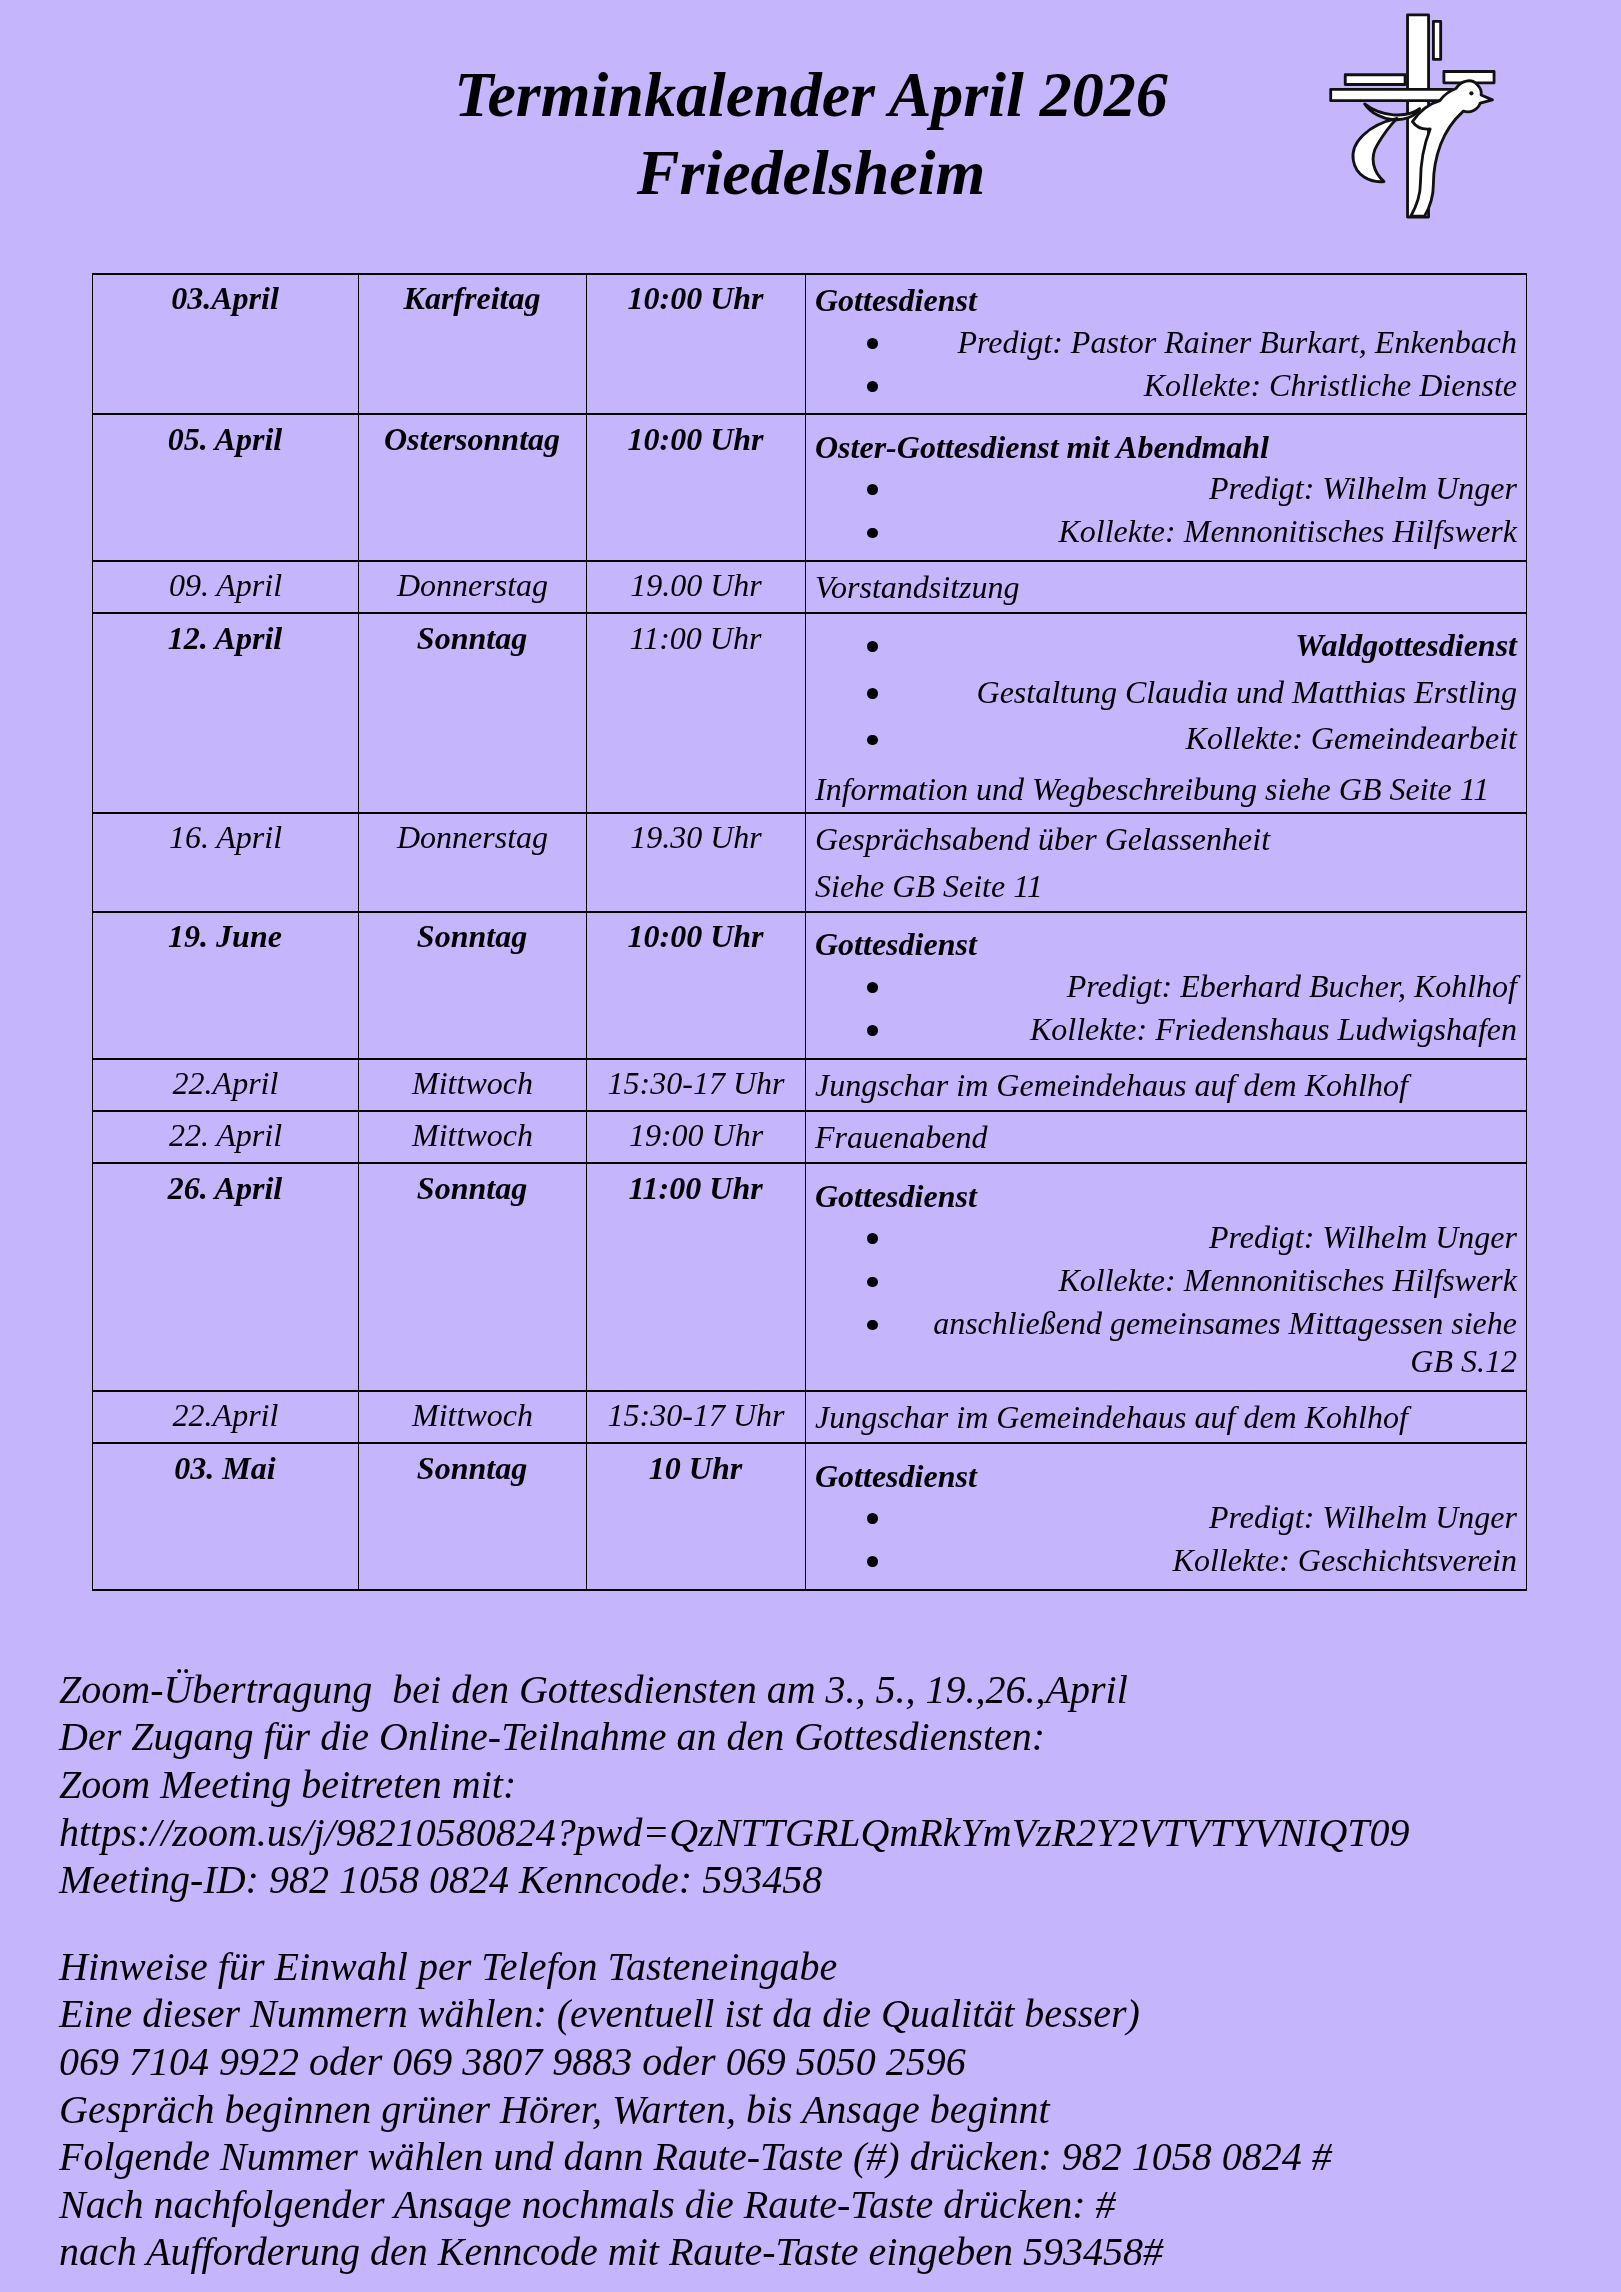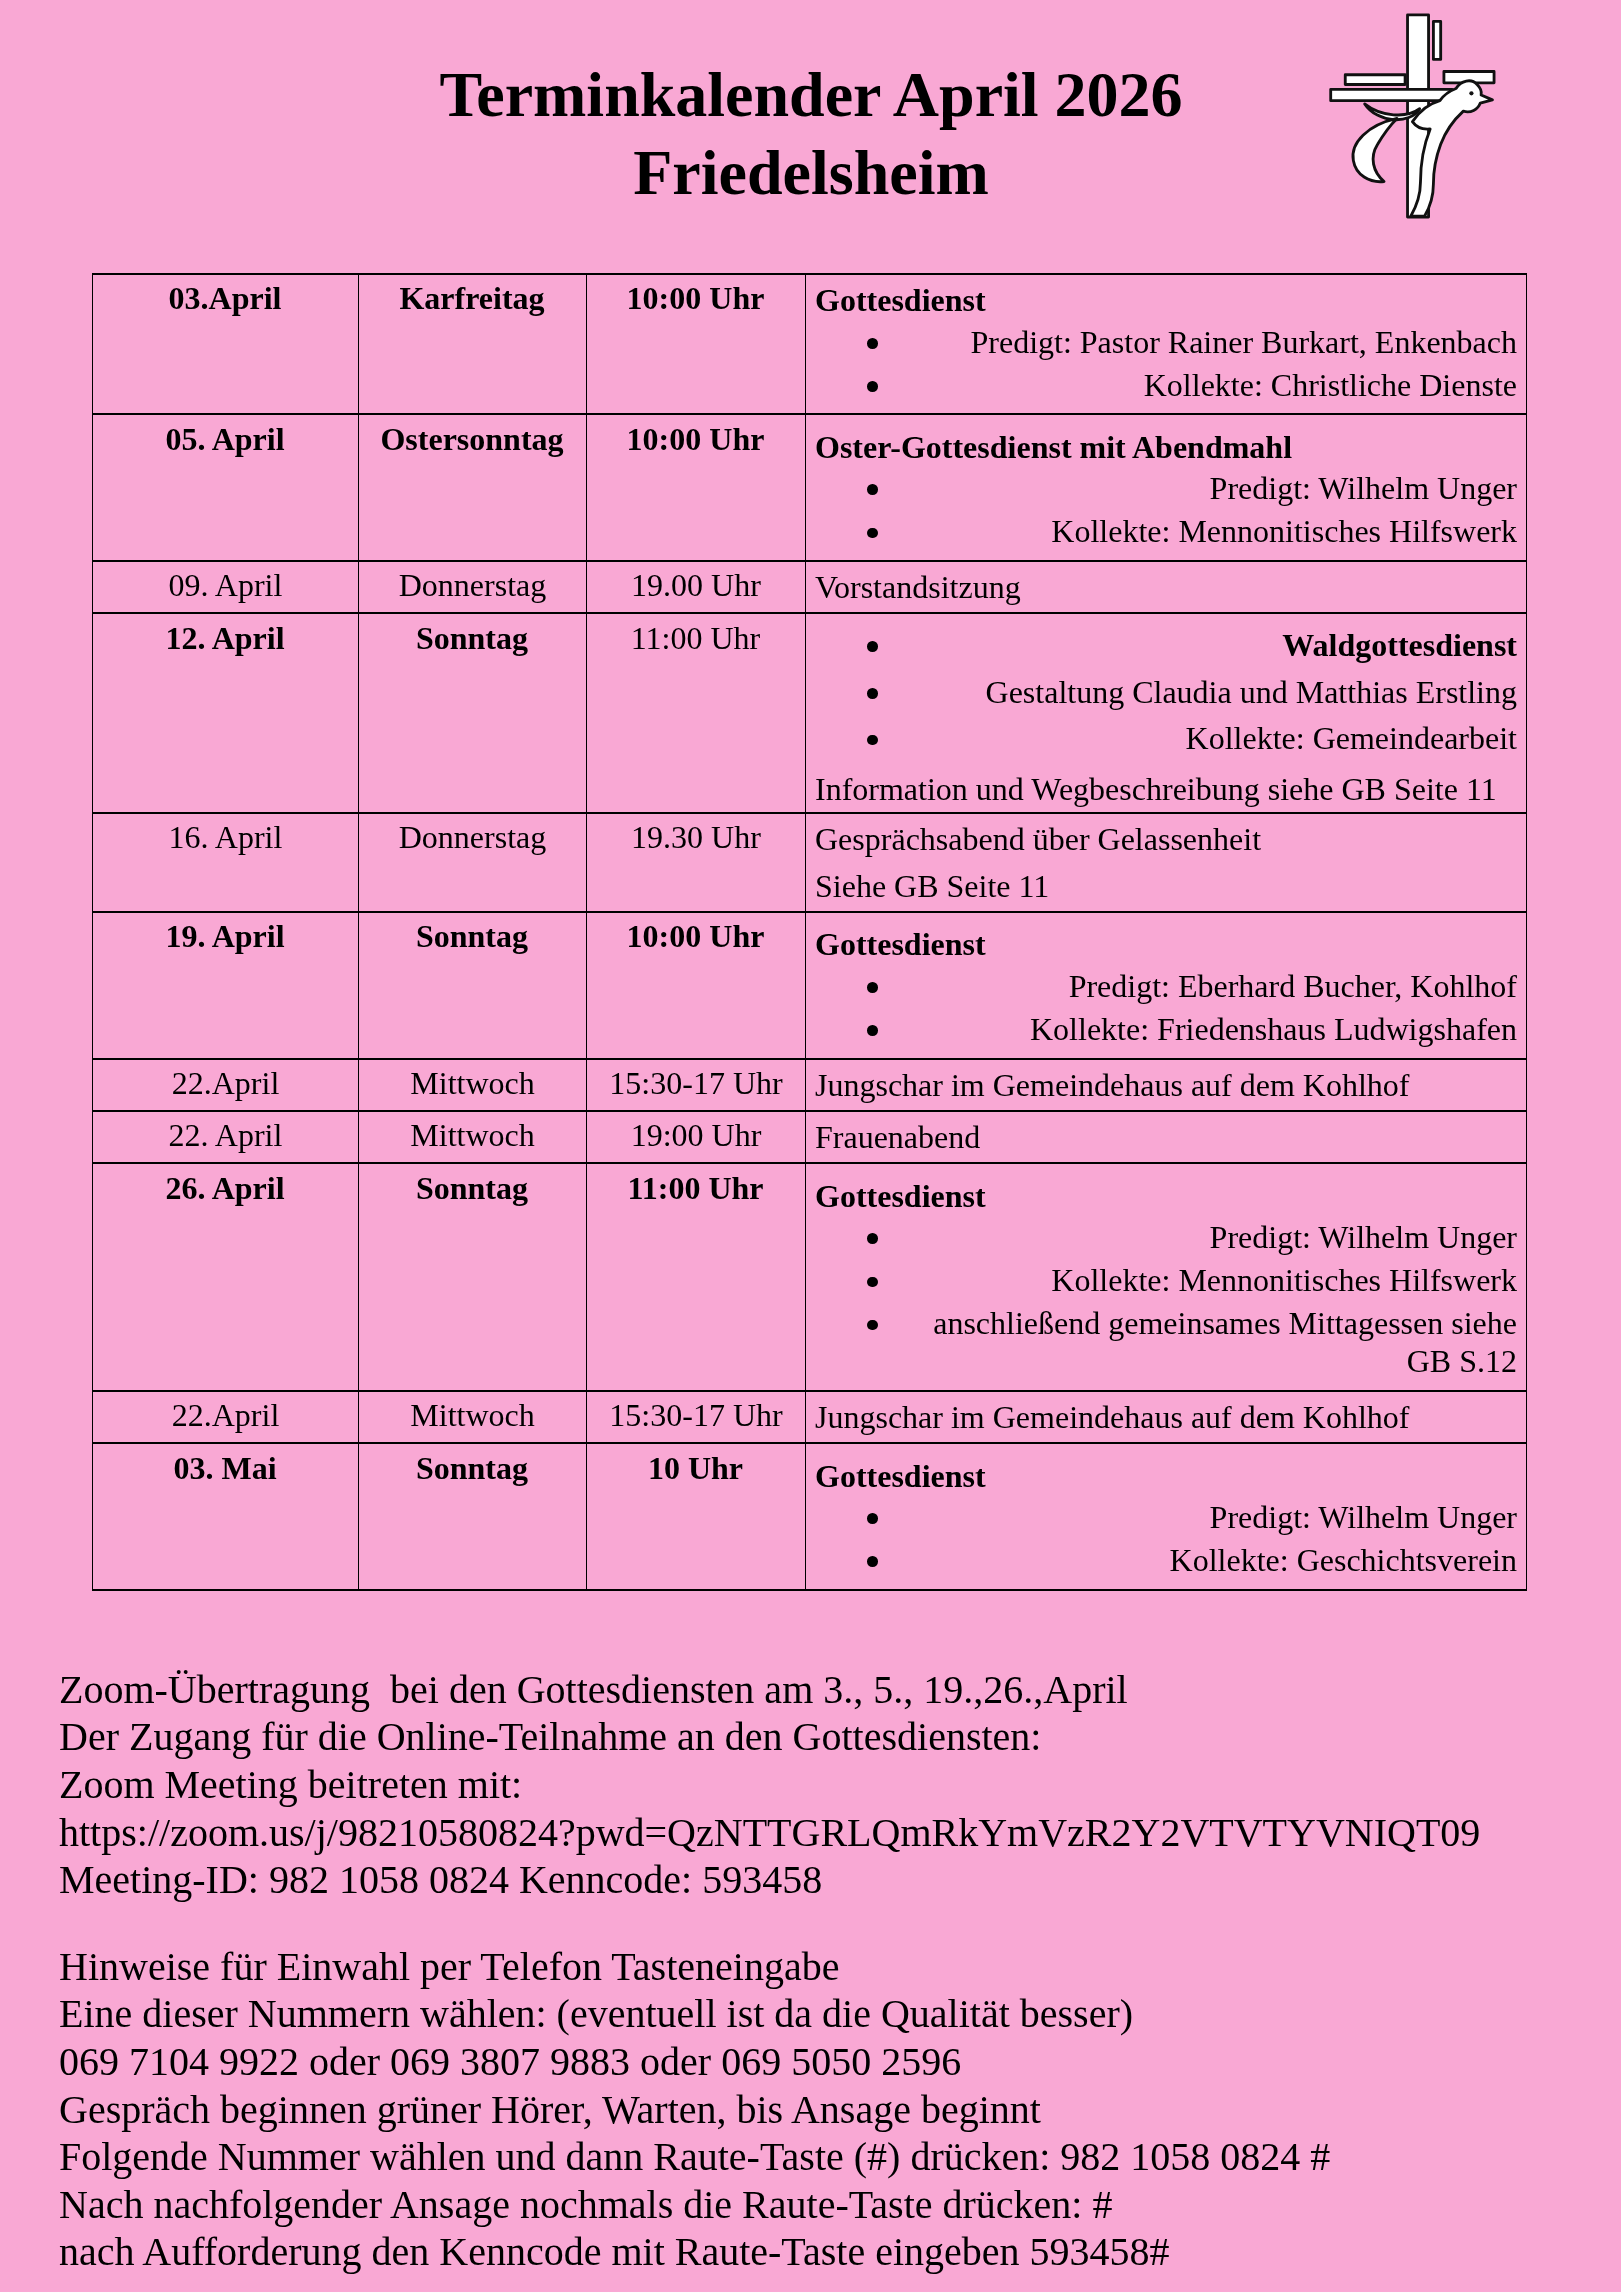--- a/index.html
+++ b/index.html
@@ -1,21 +1,21 @@
 <!DOCTYPE html>
 <html style="font-size:14.3px"><head>
 <meta charset="utf-8">
 <style>
   html,body{margin:0;padding:0;background:#ffffff;}
   body{
     width:1622px;height:2293px;
     font-family:"Liberation Serif","DejaVu Serif",serif;
     color:#000;position:relative;overflow:hidden;
   }
-  .page{position:relative;width:1622px;height:2293px;background:#f9a8d4;}
+  .page{position:relative;width:1622px;height:2293px;background:#c4b5fd;font-style:italic;}
 
   
   .header{position:relative;height:273px;}
   .title{
     margin:0;padding-top:56px;text-align:center;
     font-size:64px;font-weight:700;line-height:1.22;letter-spacing:0;
   }
   .logo{position:absolute;top:5.4px;right:115px;width:186px;height:222px;}
   .logo svg{display:block;width:100%;height:100%;}
 
@@ -169,21 +169,21 @@
         <td class="c-date">16. April</td>
         <td class="c-day">Donnerstag</td>
         <td class="c-time">19.30 Uhr</td>
         <td class="c-desc">
           <div class="desc-line">Gesprächsabend über Gelassenheit</div>
           <div class="desc-line desc-line2">Siehe GB Seite 11</div>
         </td>
       </tr>
 
       <tr class="row r6 emph">
-        <td class="c-date">19. April</td>
+        <td class="c-date">19. June</td>
         <td class="c-day">Sonntag</td>
         <td class="c-time">10:00 Uhr</td>
         <td class="c-desc">
           <div class="head">Gottesdienst</div>
           <div class="bullet">
               <span class="dot"></span>
               <span class="b-text">Predigt: Eberhard Bucher, Kohlhof</span>
             </div>
           <div class="bullet">
               <span class="dot"></span>

